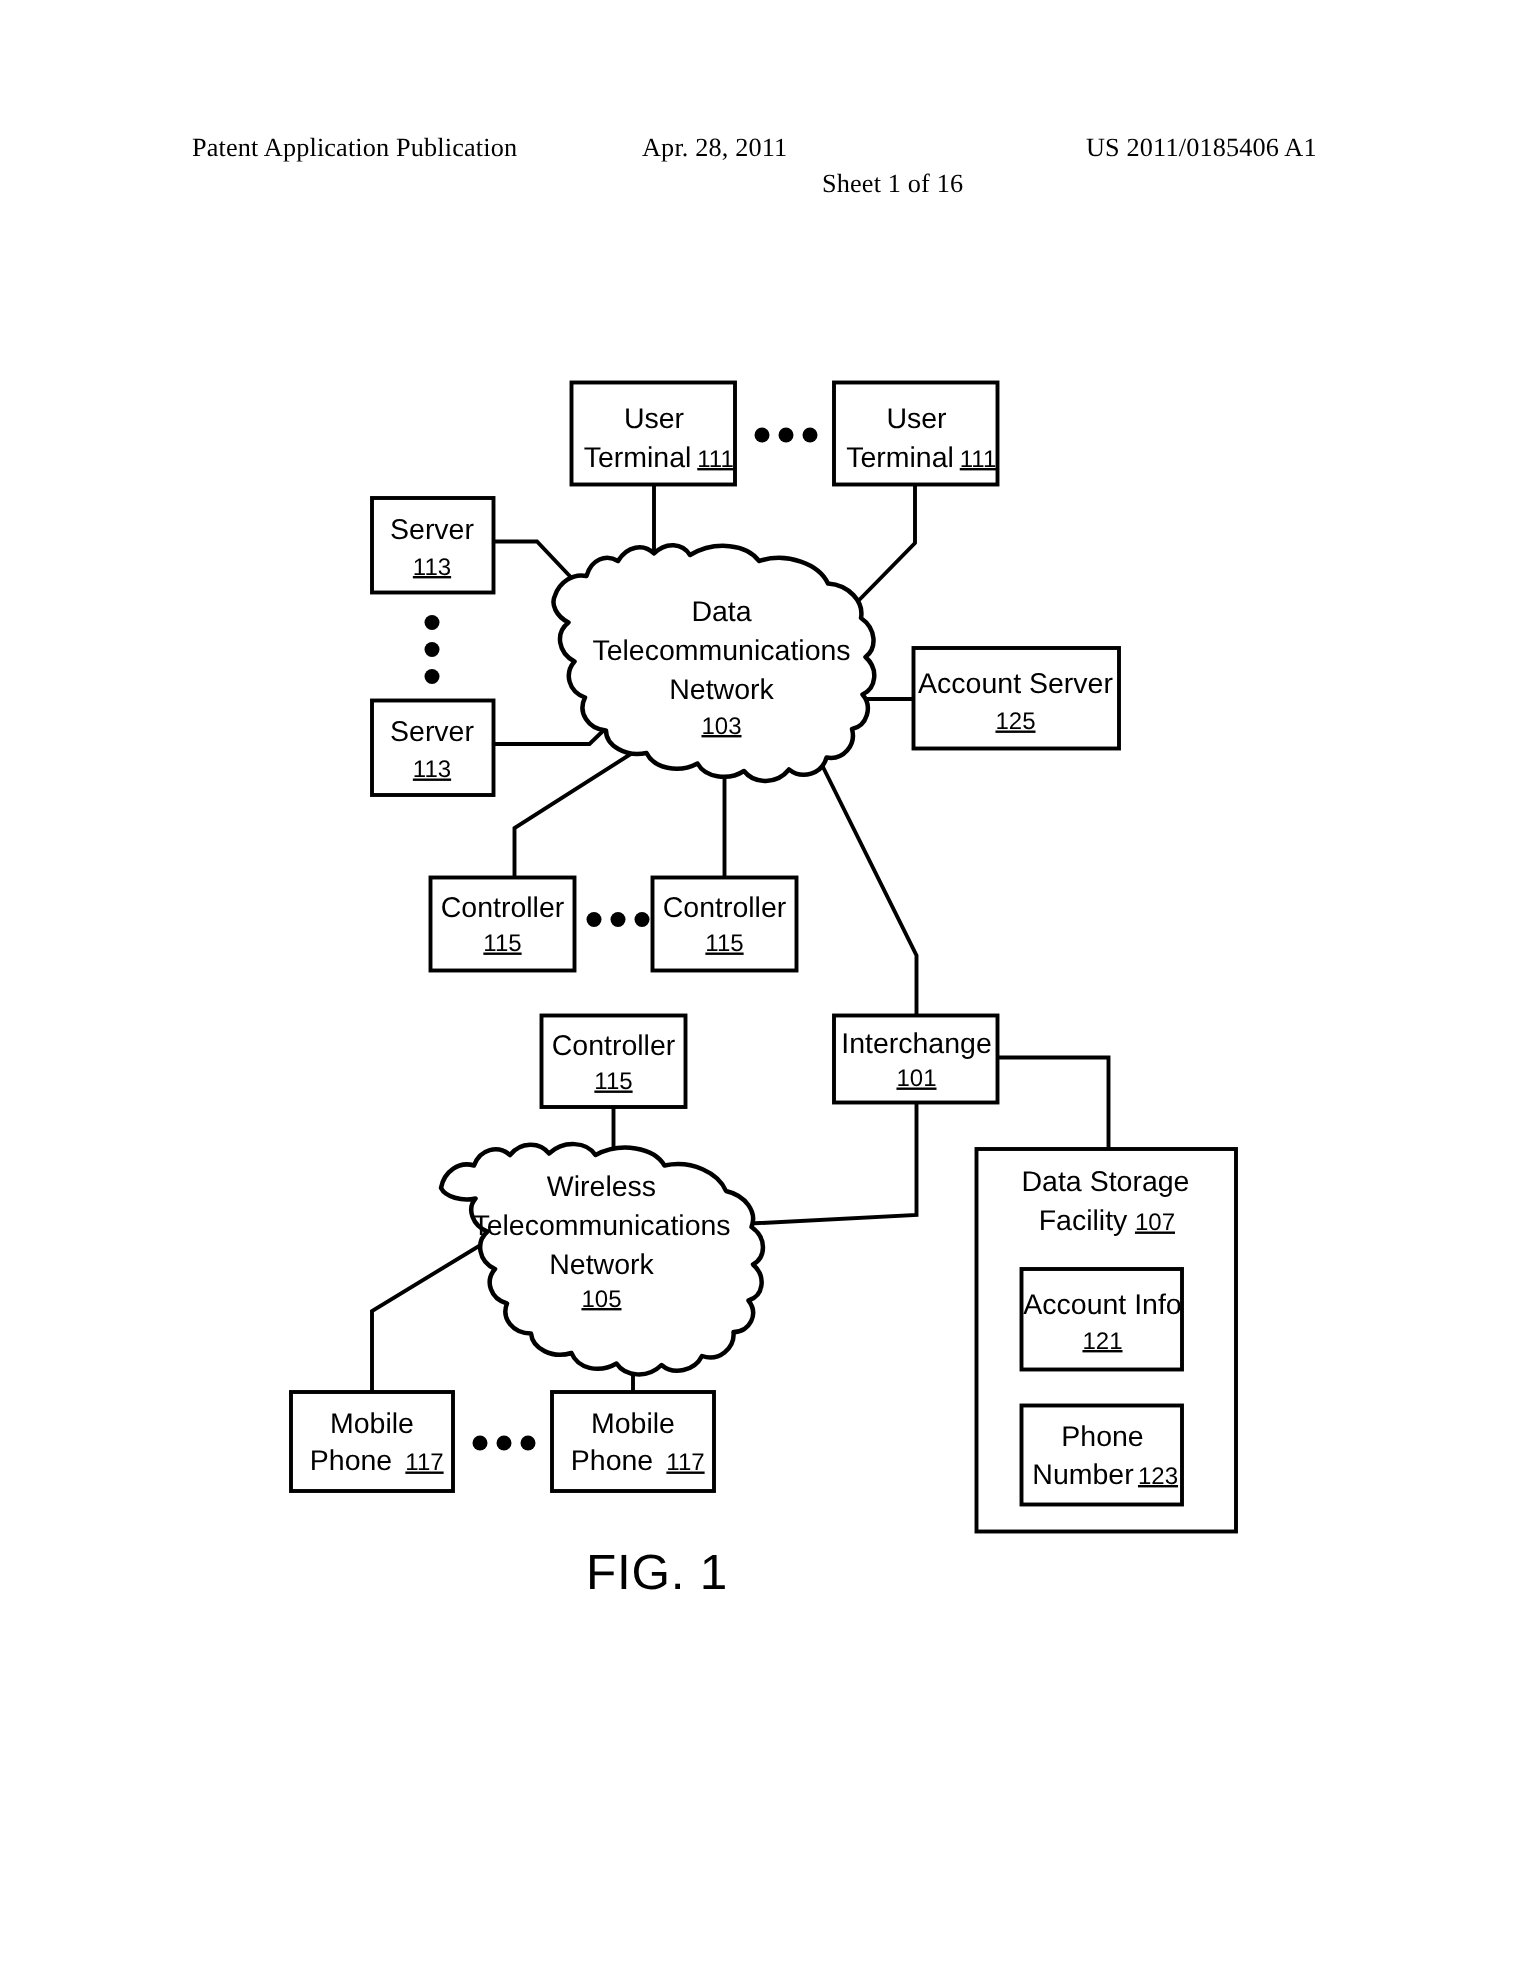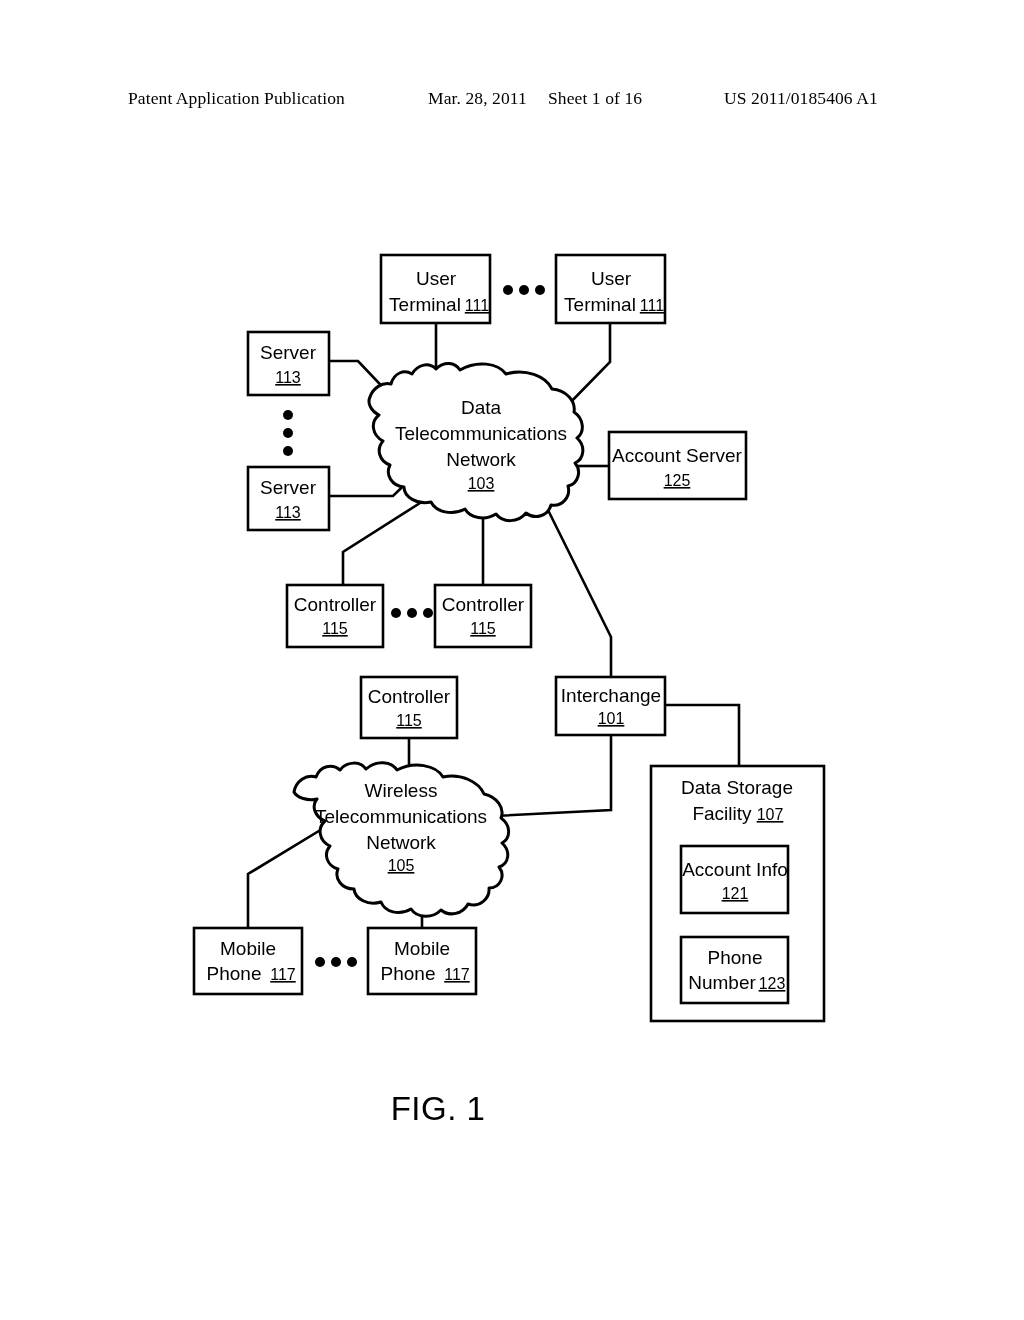--- a/index.html
+++ b/index.html
@@ -34,27 +34,27 @@
     letter-spacing: 0.1px;
     white-space: nowrap;
   }
   .pub-header span {
     position: absolute;
     top: 0;
     display: inline-block;
   }
   .hdr-title  { left: 128px; }
   .hdr-date   { left: 428px; }
-  .hdr-sheet  { left: 548px; }
+  .hdr-sheet  { left: 548px; margin-top: 24px; }
   .hdr-number { left: 724px; text-align: center; }
 
   
   .fig-caption {
     position: absolute;
-    top: 1090px;
+    top: 1029px;
     left: 0;
     width: 876px;
     text-align: center;
     font-size: 33px;
     font-family: "Liberation Sans", sans-serif;
     letter-spacing: 0.5px;
   }
 
   
   svg.diagram {
@@ -96,21 +96,21 @@
   }
   .dot { fill: #000000; }
 </style>
 </head>
 <body>
 
 <div class="page">
 
   <div class="pub-header">
     <span class="hdr-title">Patent Application Publication</span>
-    <span class="hdr-date">Mar. 28, 2011</span>
+    <span class="hdr-date">Apr. 28, 2011</span>
     <span class="hdr-sheet">Sheet 1 of 16</span>
     <span class="hdr-number">US 2011/0185406 A1</span>
   </div>
 
   <svg class="diagram" viewBox="0 0 1024 1320">
 
     <g>
 
       <path class="conn" d="M 436 323 L 436 395"></path>
 

